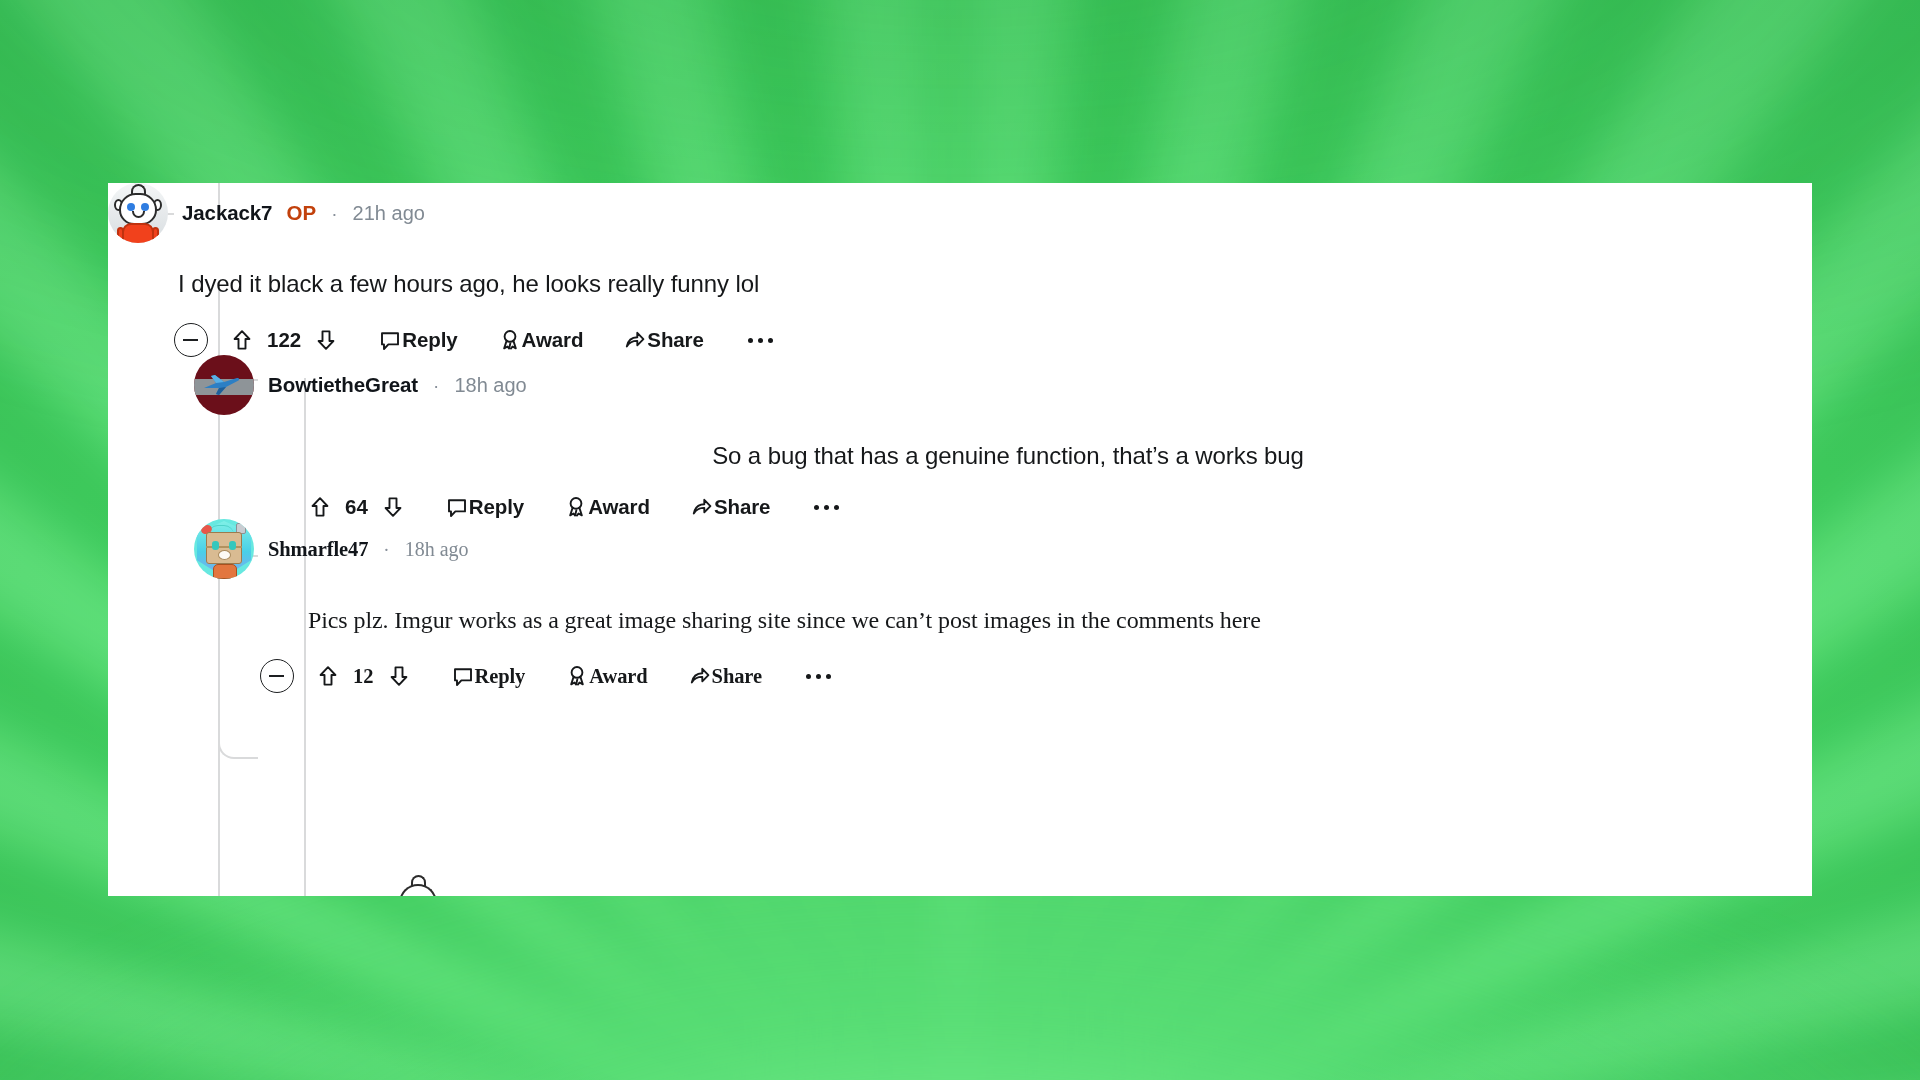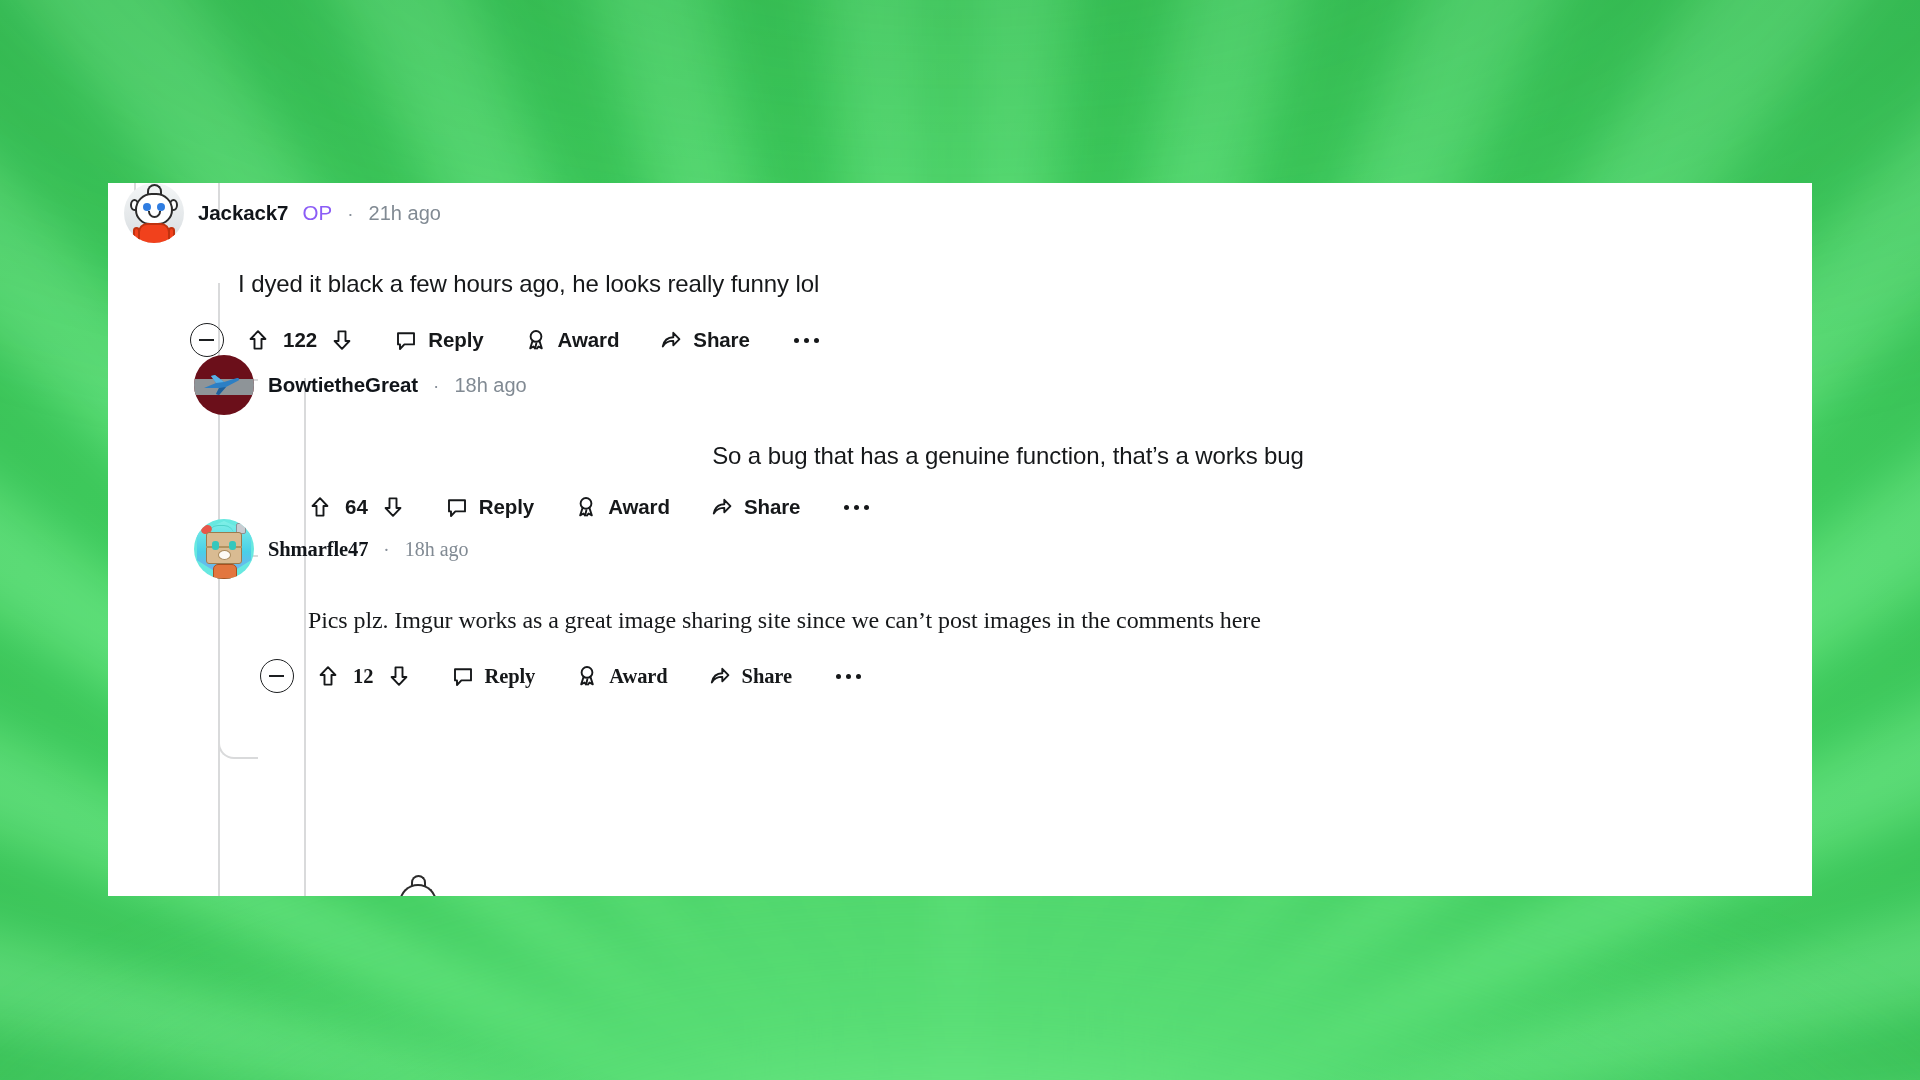--- a/index.html
+++ b/index.html
@@ -88,21 +88,21 @@
     border-bottom: 2px solid #d9dadb;
     border-bottom-left-radius: 16px;
   }
   .elbow-root   { left: 26px;  top: -8px;  }
   .elbow-reply1 { left: 110px; top: 158px; }
   .elbow-reply2 { left: 110px; top: 334px; }
   .elbow-reply3 { left: 110px; top: 536px; }
 
   
   .comment { position: absolute; }
-  .comment-op     { left: 16px;  top: 0px;   width: 1540px; }
+  .comment-op     { left: 0px;  top: 0px;   width: 1540px; }
   .comment-r1     { left: 86px; top: 172px; width: 1618px; text-align: center; }
   .comment-r2     { left: 86px; top: 336px; width: 1618px; font-family: Liberation Serif, serif; }
 
   .chead {
     display: flex;
     align-items: center;
     gap: 14px;
     height: 60px;
   }
 
@@ -271,22 +271,22 @@
   
   .uname {
     font-size: 20.5px;
     font-weight: 700;
     color: #11151a;
     letter-spacing: -0.1px;
     white-space: nowrap;
   }
   .op-badge {
     font-size: 20.5px;
-    font-weight: 400;
-    color: #8b5cf6;
+    font-weight: 700;
+    color: #c2410c;
     letter-spacing: 0.1px;
     text-align: right;
   }
   .dot-sep {
     font-size: 19px;
     color: #88909a;
     line-height: 1;
     padding: 0 1px;
   }
   .timestamp {
@@ -295,38 +295,37 @@
     white-space: nowrap;
   }
 
   
   .cbody {
     font-size: 24px;
     line-height: 1.42;
     color: #16181a;
     letter-spacing: -0.1px;
   }
-  .body-op { margin: 24px 0 0 114px; width: 1400px; }
+  .body-op { margin: 24px 0 0 70px; width: 1400px; }
   .body-r1 { margin: 24px 0 0 114px; width: 1400px; }
   .body-r2 { margin: 24px 0 0 114px; width: 1420px; }
 
   
   .actions {
     display: flex;
     align-items: center;
     margin-top: 22px;
   }
   .actions-op { margin-left: 66px; }
   .actions-r1 { margin-left: 114px; }
   .actions-r2 { margin-left: 66px; }
 
   .act {
     display: flex;
     align-items: center;
-    gap: 10px;
     color: #16181a;
     font-size: 20.5px;
     font-weight: 700;
     letter-spacing: -0.1px;
     white-space: nowrap;
   }
   .act + .act { margin-left: 40px; }
 
   .collapse-btn {
     width: 34px; height: 34px;

